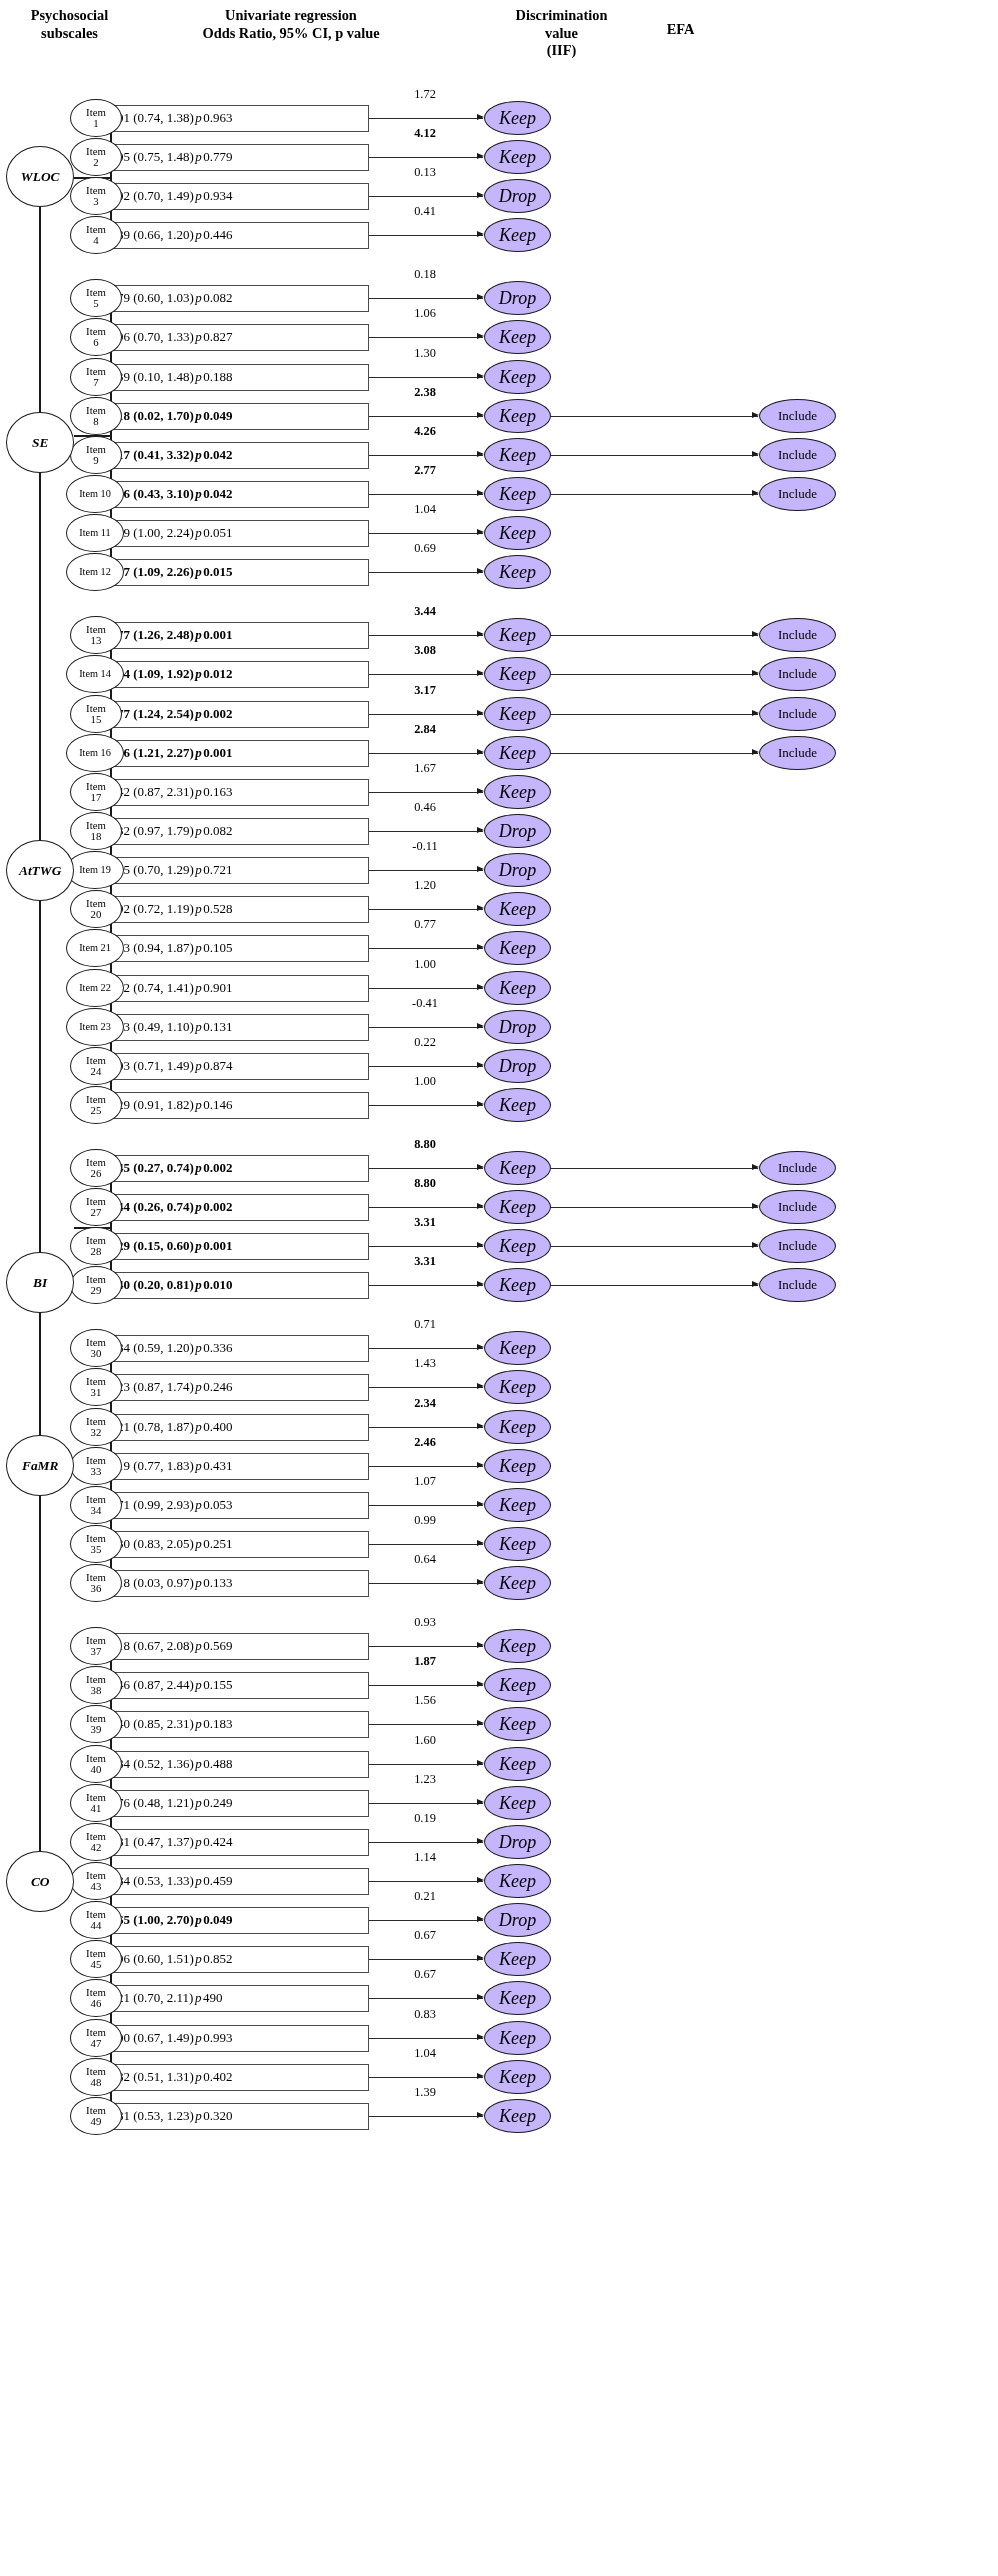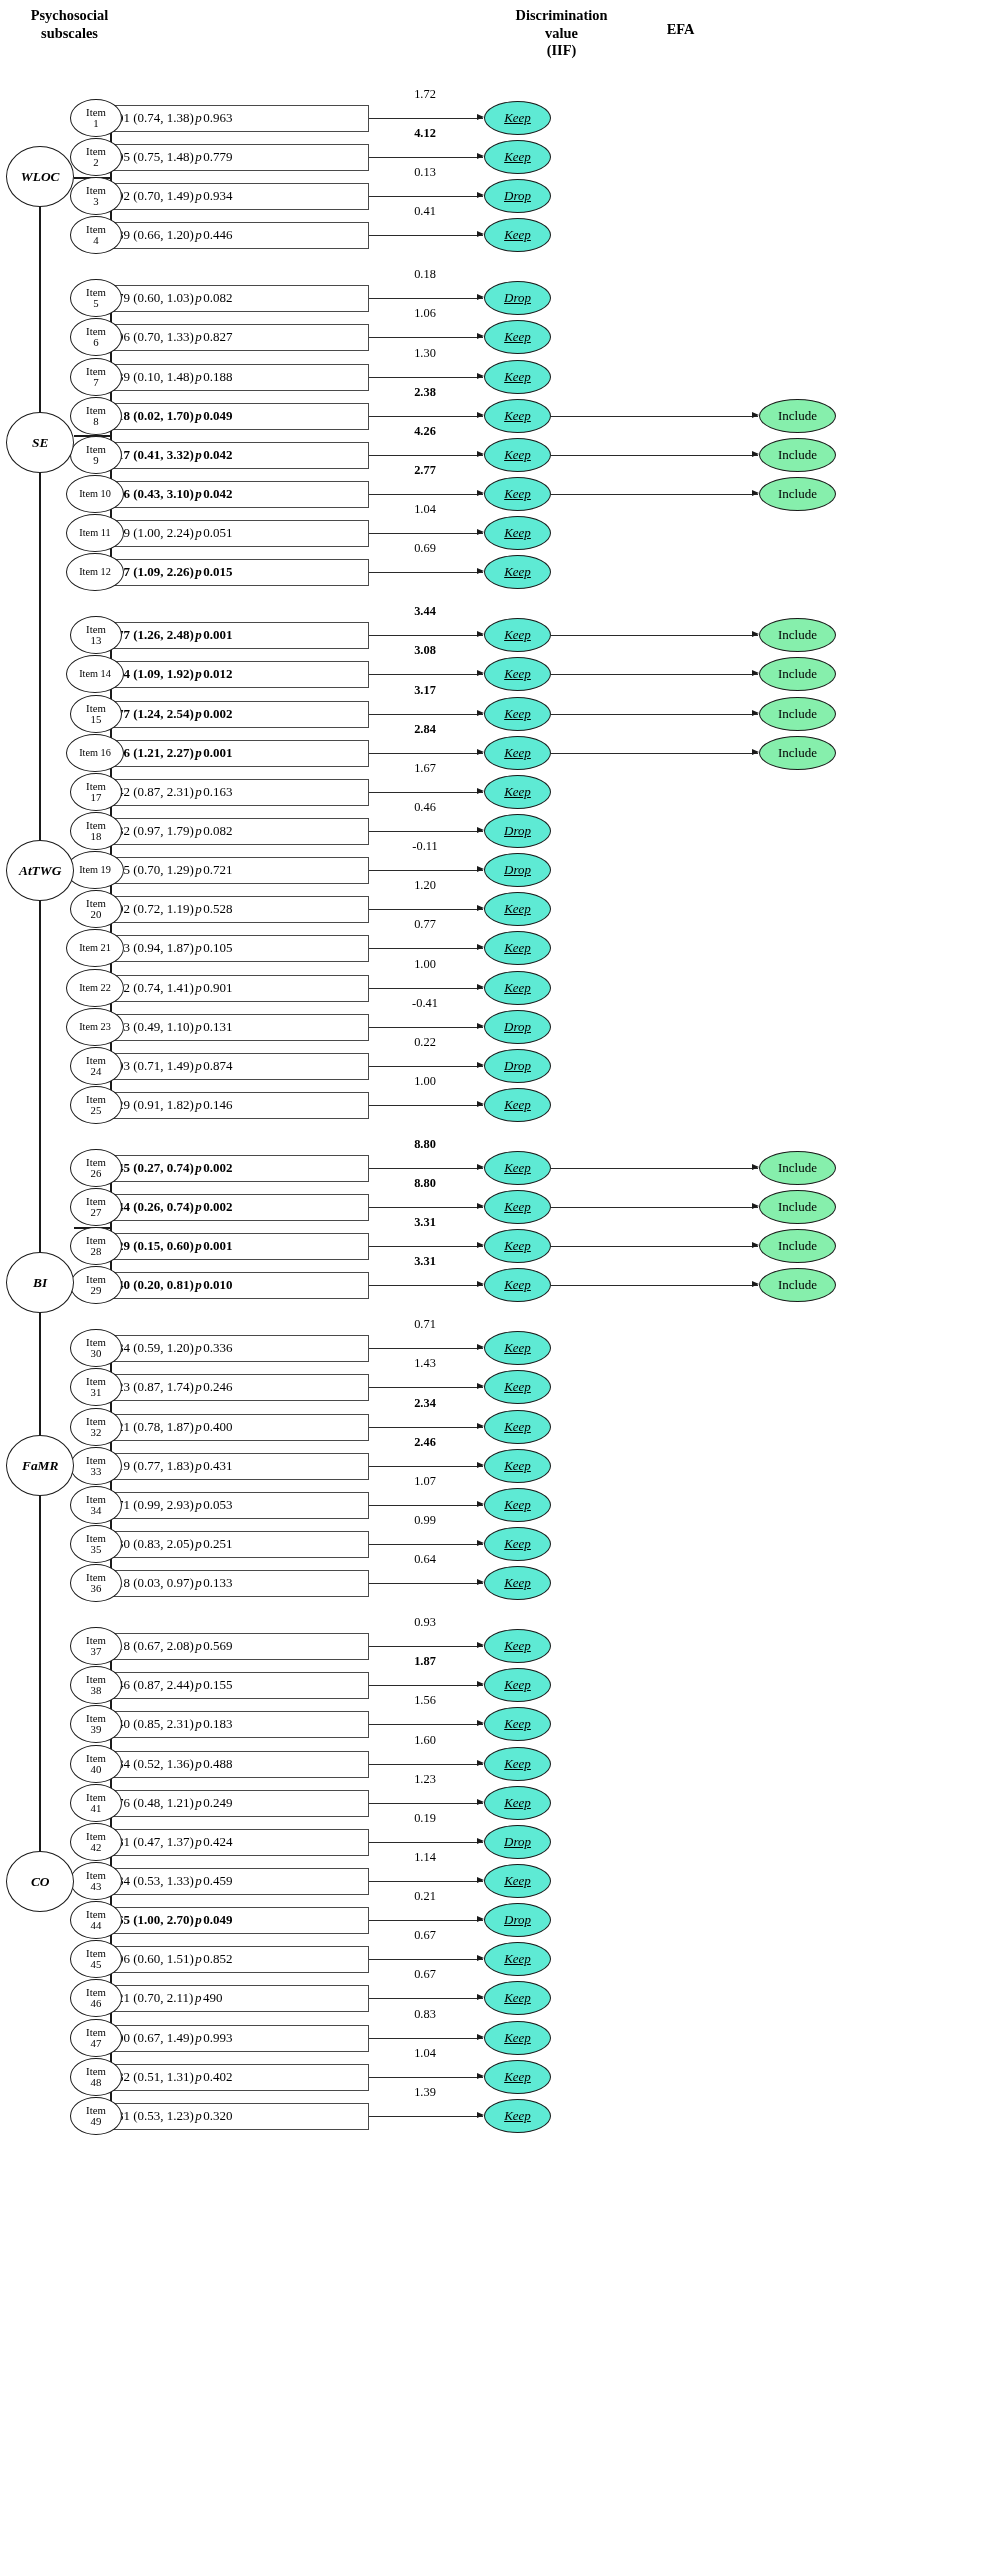--- a/index.html
+++ b/index.html
@@ -40,32 +40,32 @@
   .arrow:after{content:"";position:absolute;right:-1px;top:-3.1px;
     border-left:7.2px solid #1a1a1a;border-top:3.6px solid transparent;border-bottom:3.6px solid transparent;}
 
   
   .disc{position:absolute;left:381px;top:-31px;width:88px;text-align:center;font-size:12.4px;}
   .disc.bold{font-weight:bold;}
 
   
   .kd{
     position:absolute;left:484px;top:-17px;width:67px;height:34px;
-    border:1px solid #1a1a1a;border-radius:50%;background:#5eead4;
+    border:1px solid #1a1a1a;border-radius:50%;background:#c4b5fd;
     display:flex;align-items:center;justify-content:center;
-    font-style:italic;font-size:13px;z-index:3;box-sizing:border-box;text-decoration:underline;
+    font-style:italic;font-size:18px;z-index:3;box-sizing:border-box;
   }
 
   
   .inc-line{position:absolute;left:551px;top:-0.5px;width:207px;height:1px;background:#2a2a2a;z-index:1;}
   .inc-line:after{content:"";position:absolute;right:-1px;top:-3.1px;
     border-left:7.2px solid #1a1a1a;border-top:3.6px solid transparent;border-bottom:3.6px solid transparent;}
   .inc{
     position:absolute;left:759px;top:-17px;width:77px;height:34px;
-    border:1px solid #1a1a1a;border-radius:50%;background:#86efac;
+    border:1px solid #1a1a1a;border-radius:50%;background:#c4b5fd;
     display:flex;align-items:center;justify-content:center;
     font-size:13px;z-index:3;box-sizing:border-box;
   }
 
   
   .grp{position:absolute;}
   .grp-node{
     position:absolute;width:68px;height:61px;left:6.2px;
     border:1px solid #1a1a1a;border-radius:50%;background:#fff;
     display:flex;align-items:center;justify-content:center;
@@ -80,20 +80,24 @@
 </style>
 </head>
 <body>
 
 <div id="sheet">
 
   <div class="hdr" id="hdr-sub">
     <div>Psychosocial</div>
     <div>subscales</div>
   </div>
+  <div class="hdr" id="hdr-uni">
+    <div>Univariate regression</div>
+    <div>Odds Ratio, 95% CI, p value</div>
+  </div>
   <div class="hdr" id="hdr-disc">
     <div>Discrimination</div>
     <div>value</div>
     <div>(IIF)</div>
   </div>
   <div class="hdr" id="hdr-efa">
     <div>EFA</div>
   </div>
 
   <div id="rows">

